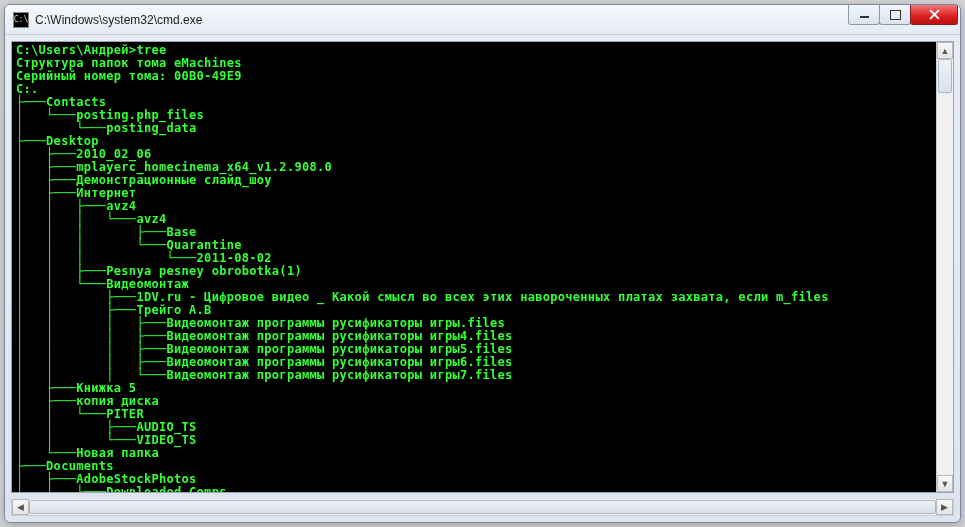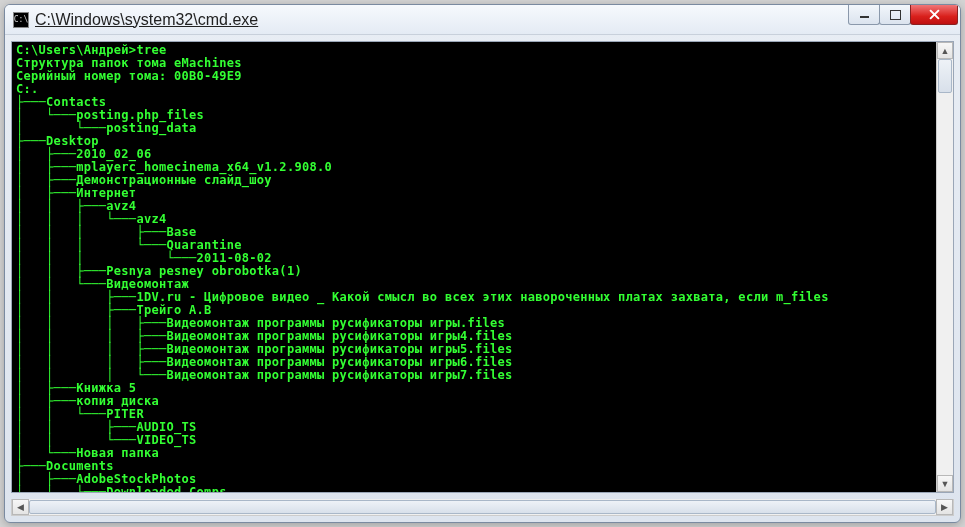--- a/index.html
+++ b/index.html
@@ -37,24 +37,23 @@
     margin-right: 6px;
     display: inline-flex;
     align-items: center;
     justify-content: center;
     font-size: 8px;
     color: #ccc;
     font-family: monospace;
   }
   .titlebar-text {
     flex: 1;
-    font-size: 16px;
+    font-size: 12px;
     color: #222;
     white-space: nowrap;
-    text-decoration: underline;
   }
   .win-btns { display: flex; height: 100%; align-items: flex-start; }
   .win-btn {
     width: 32px; height: 20px;
     margin-top: 0;
     border: 1px solid #8a98ab;
     border-top: none;
     background: linear-gradient(180deg, #f2f6fb 0%, #dbe3ee 100%);
     display: flex; align-items: center; justify-content: center;
     font-size: 11px; color: #333;

